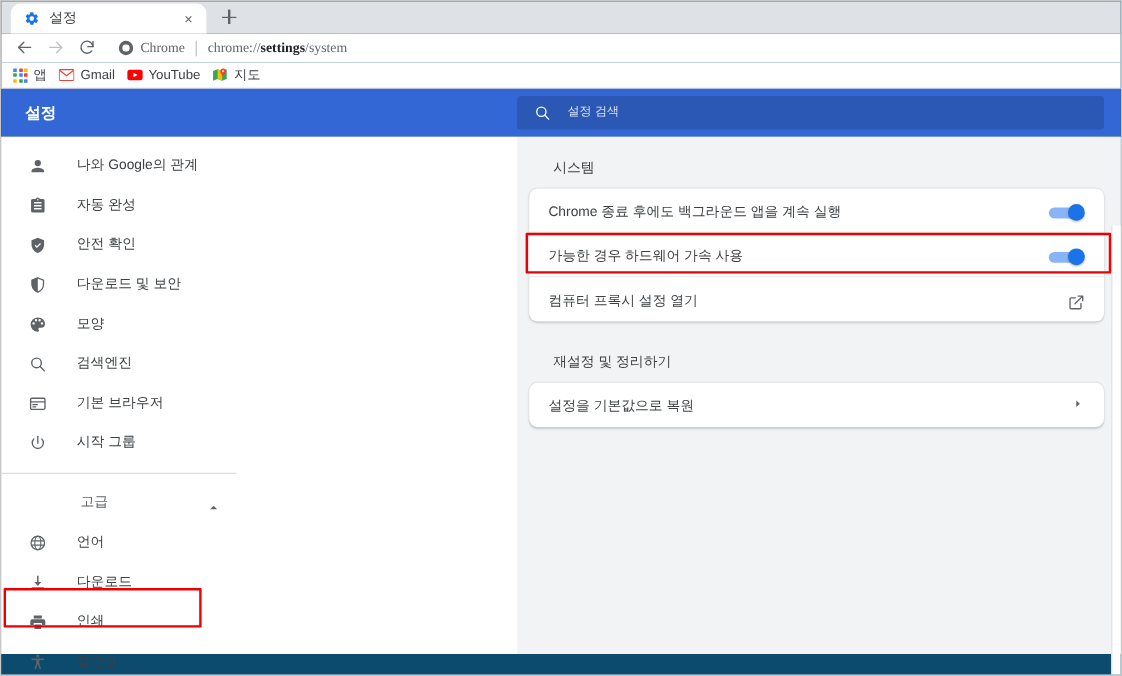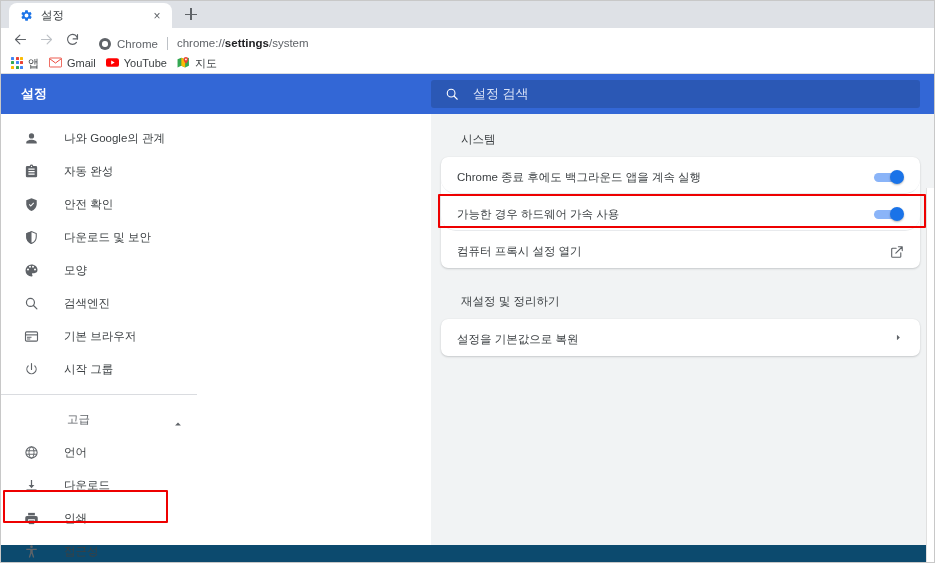--- a/index.html
+++ b/index.html
@@ -90,23 +90,24 @@
     width: 22px; height: 22px;
     position: relative;
     flex: 0 0 22px;
     margin-right: 4px;
   }
   .nav-btn svg { display: block; margin: 3px auto 0; }
   .omnibox {
     flex: 1 1 auto;
     height: 20px;
     display: flex;
-    align-items: flex-end;
+    align-items: center;
     margin-left: 6px;
     padding-left: 6px;
+    font-family: Liberation Serif, serif;
   }
   .chrome-badge {
     display: flex;
     align-items: center;
     flex: 0 0 auto;
   }
   .chrome-logo-mini {
     width: 12px; height: 12px;
     border-radius: 50%;
     background: #5f6368;
@@ -199,21 +200,21 @@
     flex: 1 1 auto;
     height: 28px;
     background: #2b58b5;
     border-radius: 3px;
     display: flex;
     align-items: center;
     margin-right: 14px;
     padding-left: 14px;
   }
   .search-placeholder {
-    font-size: 13px;
+    font-size: 10px;
     color: #d9e2f7;
     margin-left: 14px;
     line-height: 28px;
   }
 
   
   .settings-body {
     display: flex;
     height: 431px;
     background: #ffffff;
@@ -291,21 +292,20 @@
     border-radius: 7px;
     box-shadow: 0 1px 2px rgba(60,64,67,.22), 0 0 1px rgba(60,64,67,.10);
     overflow: hidden;
   }
   .row {
     display: flex;
     align-items: center;
     height: 37px;
     padding: 4px 16px 0 16px;
     border-bottom: 1px solid #e8eaed;
-    border-radius: 15px;
   }
   .row:last-child { border-bottom: none; gap: 28px; }
   .row-label {
     font-size: 11.5px;
     color: #3c4043;
     flex: 1 1 auto;
     white-space: nowrap;
     line-height: 37px;
   }
 

